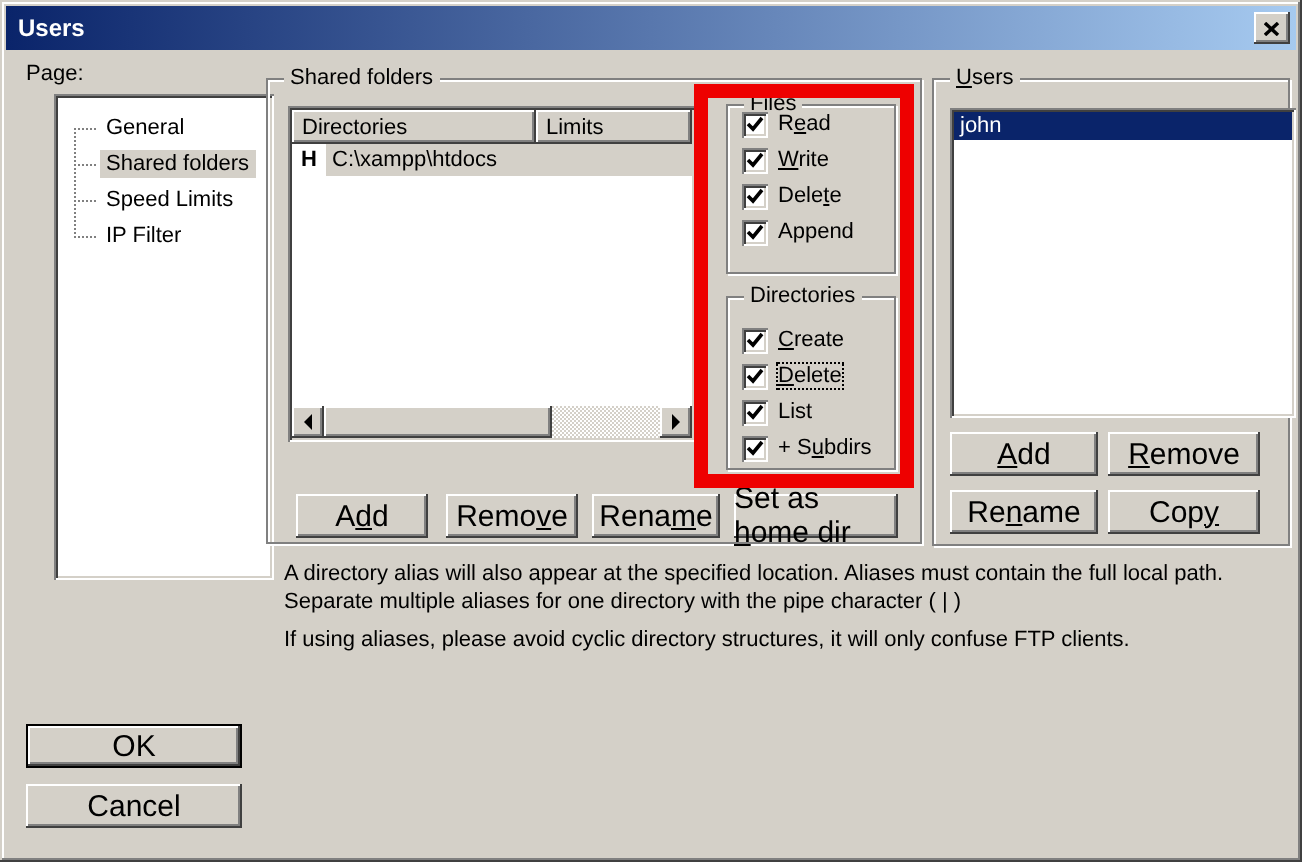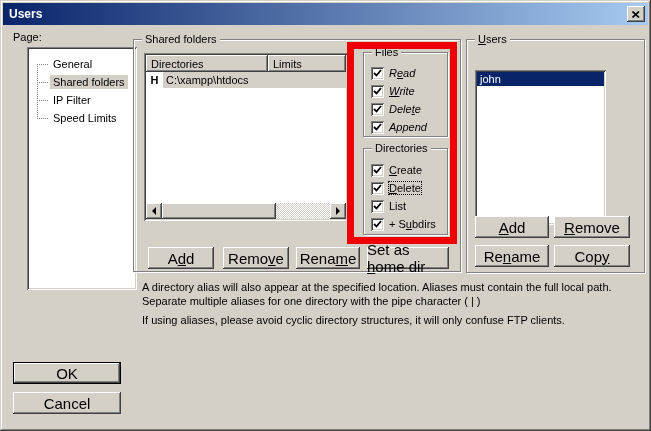--- a/index.html
+++ b/index.html
@@ -98,25 +98,25 @@
       <div class="tree-item">
         <span class="tree-stub"></span>
         <span class="tree-label">General</span>
       </div>
       <div class="tree-item">
         <span class="tree-stub"></span>
         <span class="tree-label selected">Shared folders</span>
       </div>
       <div class="tree-item">
         <span class="tree-stub"></span>
+        <span class="tree-label">Speed Limits</span>
+      </div>
+      <div class="tree-item">
+        <span class="tree-stub"></span>
         <span class="tree-label">IP Filter</span>
-      </div>
-      <div class="tree-item">
-        <span class="tree-stub"></span>
-        <span class="tree-label">Speed Limits</span>
       </div>
     </div>
   </div>
 
   <div class="groupbox" style="left:133px;top:39px;width:328px;height:233px;">
     <span class="legend">Shared folders</span>
 
     <div class="sunken" style="position:absolute;left:10px;top:13px;width:204px;height:168px;">
       <div style="position:absolute;inset:2px;background:#fff;overflow:hidden;">
         <div style="position:absolute;left:0;top:0;right:0;height:17px;display:flex;">
@@ -149,21 +149,21 @@
     <div class="btn raised" style="left:162px;top:207px;width:64px;height:22px;">
         <span>Rena<u>m</u>e</span>
       </div>
     <div class="btn raised" style="left:233px;top:207px;width:82px;height:22px;">
         <span>Set as <u>h</u>ome dir</span>
       </div>
   </div>
 
   <div class="groupbox" style="left:363px;top:52px;width:85px;height:85px;">
     <span class="legend">Files</span>
-    <div style="position:absolute;left:7px;top:11px;right:2px;font-style:italic;">
+    <div style="position:absolute;left:7px;top:0;right:2px;">
       <div class="cbrow">
         <span class="cb">
             <svg width="9" height="9" viewBox="0 0 9 9">
               <path d="M1 4 L3.5 6.5 L8 1" stroke="#000" stroke-width="1.8" fill="none"></path>
             </svg>
           </span>
         <span class="cblabel">R<u>e</u>ad</span>
       </div>
       <div class="cbrow">
         <span class="cb">
@@ -227,21 +227,21 @@
           </span>
         <span class="cblabel">+ S<u>u</u>bdirs</span>
       </div>
     </div>
   </div>
 
   <div class="annotation" style="left:347px;top:42px;width:110px;height:202px;"></div>
 
   <div class="groupbox" style="left:466px;top:39px;width:179px;height:234px;">
     <span class="legend"><u>U</u>sers</span>
-    <div class="sunken" style="position:absolute;left:8px;top:14px;width:131px;height:155px;margin-top:16px;">
+    <div class="sunken" style="position:absolute;left:8px;top:14px;width:173px;height:155px;">
       <div style="position:absolute;inset:2px;background:#fff;overflow:hidden;">
         <div style="height:14px;background:#0a246a;color:#fff;display:flex;align-items:center;padding-left:3px;">john</div>
       </div>
     </div>
     <div class="btn raised" style="left:8px;top:176px;width:74px;height:22px;">
         <span><u>A</u>dd</span>
       </div>
     <div class="btn raised" style="left:87px;top:176px;width:76px;height:22px;">
         <span><u>R</u>emove</span>
       </div>

